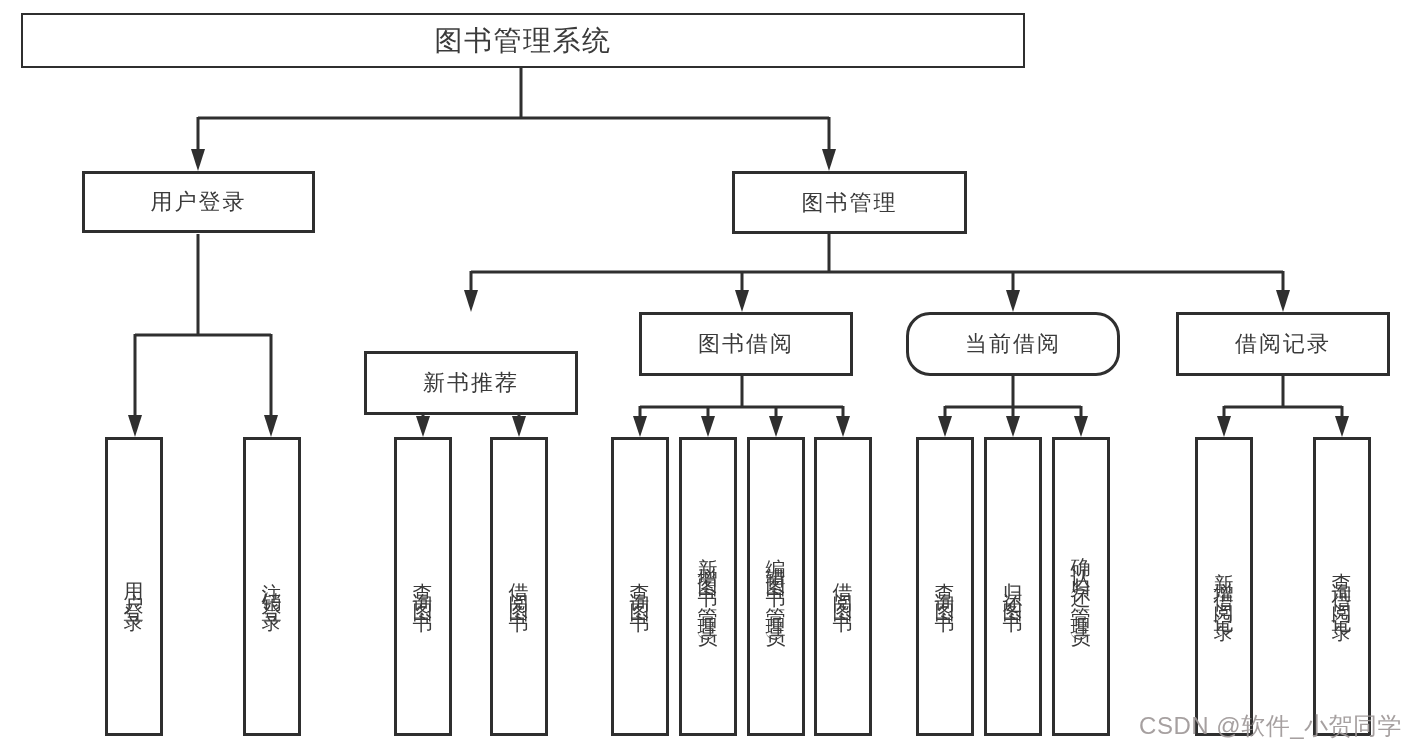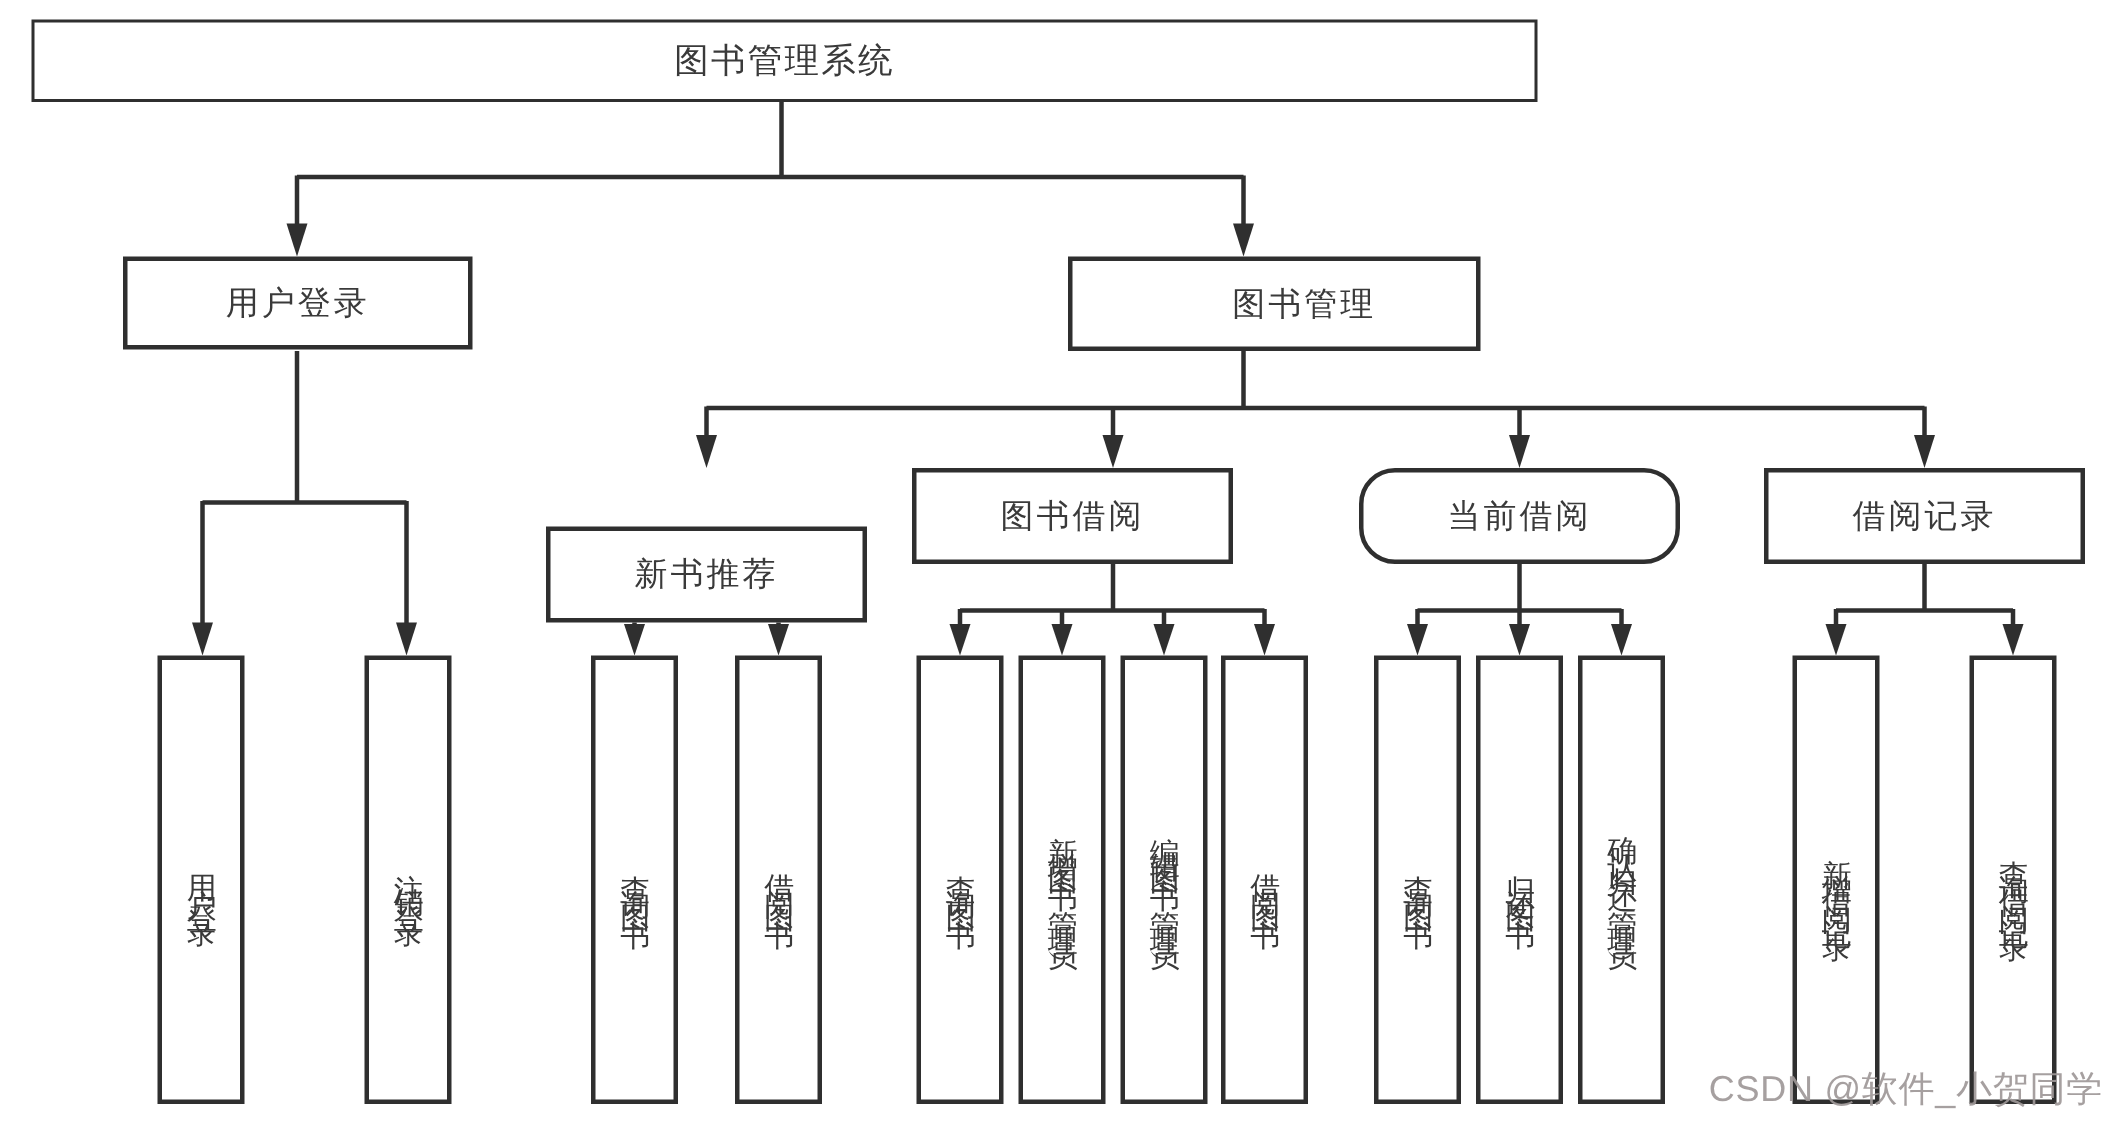--- a/index.html
+++ b/index.html
@@ -13,21 +13,21 @@
   .connectors{position:absolute;left:0;top:0;z-index:1;}
   .node{
     position:absolute;
     background:#ffffff;
     border:3px solid #2f2f2f;
     display:flex;align-items:center;justify-content:center;
     z-index:2;
     box-sizing:content-box;
     color:#3a3a3a;
   }
-  .node.root{border-width:2px;font-size:23px;letter-spacing:1.5px;}
+  .node.root{border-width:2px;font-size:28px;letter-spacing:1.5px;}
   .node.branch{font-size:22px;letter-spacing:2px;}
   .node.leaf{font-size:20px;}
   .leaf .vtext{
     writing-mode:vertical-rl;
     text-orientation:mixed;
     letter-spacing:10px;
     line-height:1;
     white-space:nowrap;
   }
   .watermark{
@@ -91,28 +91,28 @@
     </g>
   </svg>
 
   <div class="node root" style="left:21px;top:13px;width:1000px;height:51px;">
     <span>图书管理系统</span>
   </div>
 
   <div class="node branch" style="left:82px;top:171px;width:227px;height:56px;">
     <span>用户登录</span>
   </div>
-  <div class="node branch" style="left:712px;top:171px;width:229px;height:57px;padding-left:40px;">
+  <div class="node branch" style="left:732px;top:171px;width:229px;height:57px;">
     <span>图书管理</span>
   </div>
 
   <div class="node branch" style="left:364px;top:312px;width:208px;height:58px;margin-top:39px;">
     <span>新书推荐</span>
   </div>
-  <div class="node branch" style="left:608px;top:312px;width:208px;height:58px;">
+  <div class="node branch" style="left:639px;top:312px;width:208px;height:58px;">
     <span>图书借阅</span>
   </div>
   <div class="node branch" style="left:906px;top:312px;width:208px;height:58px;border-radius:24px;">
     <span>当前借阅</span>
   </div>
   <div class="node branch" style="left:1176px;top:312px;width:208px;height:58px;">
     <span>借阅记录</span>
   </div>
 
   <div class="node leaf" style="left:105px;top:437px;width:52px;height:293px;">

